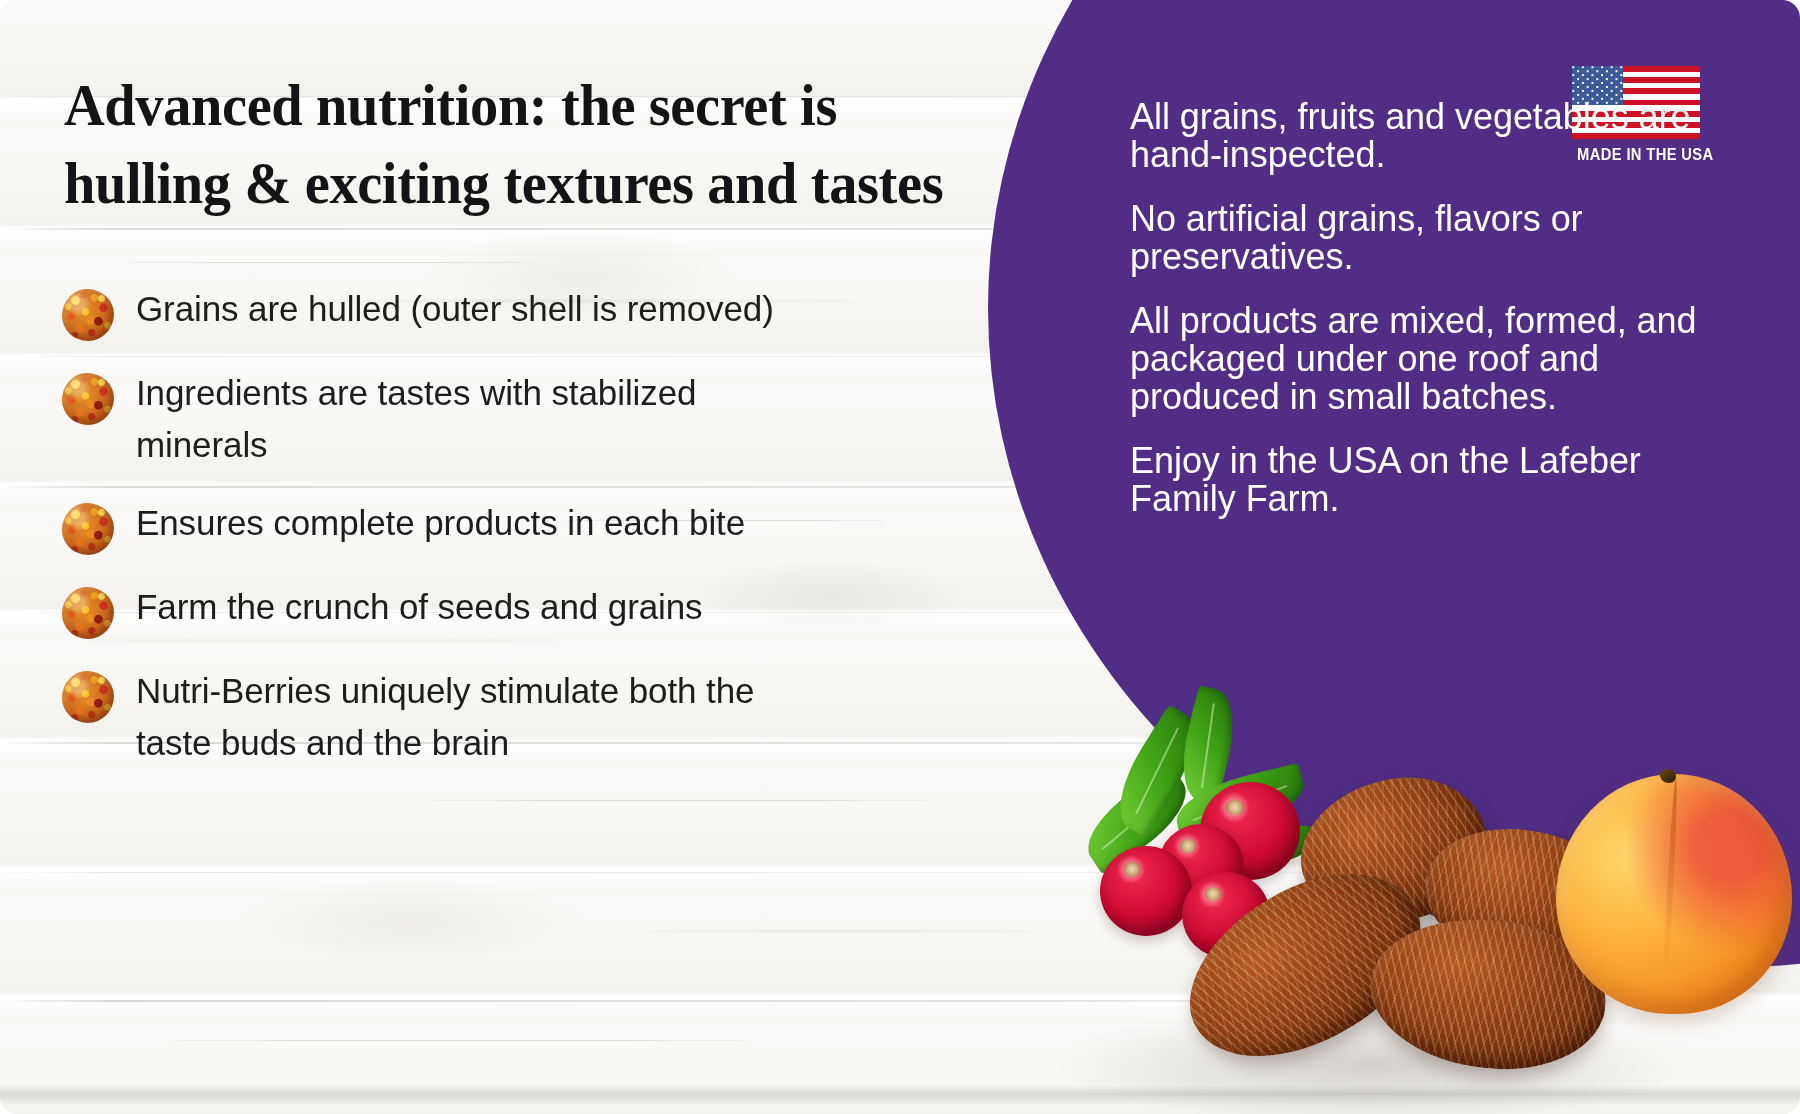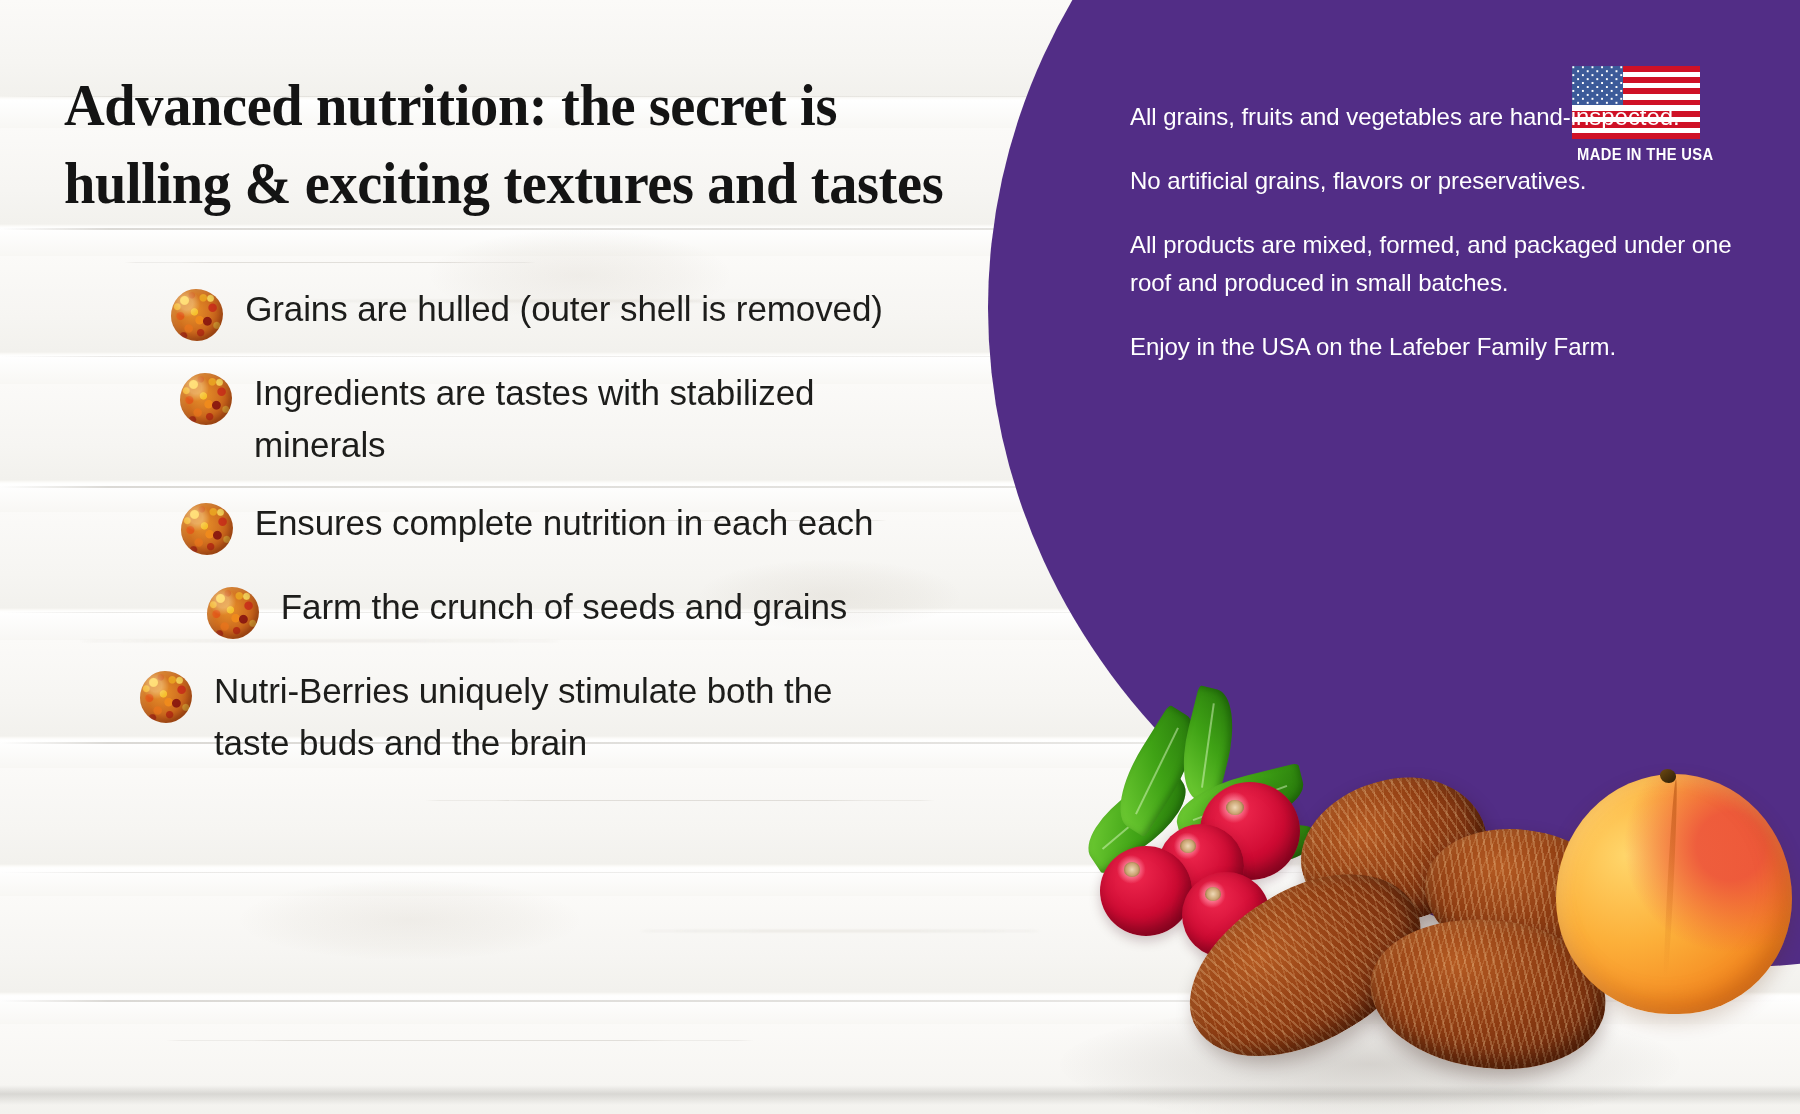--- a/index.html
+++ b/index.html
@@ -8,20 +8,21 @@
     padding: 0;
     background: #ffffff;
   }
   .canvas {
     position: relative;
     width: 1800px;
     height: 1114px;
     overflow: hidden;
     font-family: "Liberation Sans", sans-serif;
     background: #f3f2f0;
+    border-radius: 18px;
   }
 
   
   .wood-bg {
     position: absolute;
     inset: 0;
     background-color: #f7f6f4;
     background-image:
       linear-gradient(180deg,
         rgba(0,0,0,0.00) 0%,
@@ -94,21 +95,20 @@
   .bullets {
     position: absolute;
     left: 62px;
     top: 283px;
     width: 930px;
   }
   .bullet-row {
     display: flex;
     align-items: flex-start;
     margin-bottom: 26px;
-    justify-content: center;
   }
   .berry {
     position: relative;
     flex: 0 0 auto;
     width: 52px;
     height: 52px;
     margin-top: 6px;
     margin-right: 22px;
     border-radius: 48% 52% 50% 50% / 52% 48% 52% 48%;
     background:
@@ -214,21 +214,21 @@
     text-align: center;
     white-space: pre-line;
     text-shadow: 1px 1px 0 rgba(70,34,10,0.35);
   }
   .claims {
     margin-top: 42px;
     padding-left: 2px;
   }
   .claim {
     color: #ffffff;
-    font-size: 24px;
+    font-size: 36px;
     line-height: 38px;
     margin-bottom: 26px;
     letter-spacing: -0.05px;
   }
 
   
   .fruit-layer {
     position: absolute;
     left: 0; right: 0; bottom: 0;
     height: 420px;
@@ -351,21 +351,21 @@
       <span class="bullet-text">Grains are hulled (outer shell is removed)</span>
     </div>
 
     <div class="bullet-row">
       <span class="berry"></span>
       <span class="bullet-text" style="max-width:620px;">Ingredients are tastes with stabilized minerals</span>
     </div>
 
     <div class="bullet-row">
       <span class="berry"></span>
-      <span class="bullet-text">Ensures complete nutrition in each each</span>
+      <span class="bullet-text">Ensures complete products in each bite</span>
     </div>
 
     <div class="bullet-row">
       <span class="berry"></span>
       <span class="bullet-text">Farm the crunch of seeds and grains</span>
     </div>
 
     <div class="bullet-row">
       <span class="berry"></span>
       <span class="bullet-text" style="max-width:700px;">Nutri-Berries uniquely stimulate both the taste buds and the brain</span>

